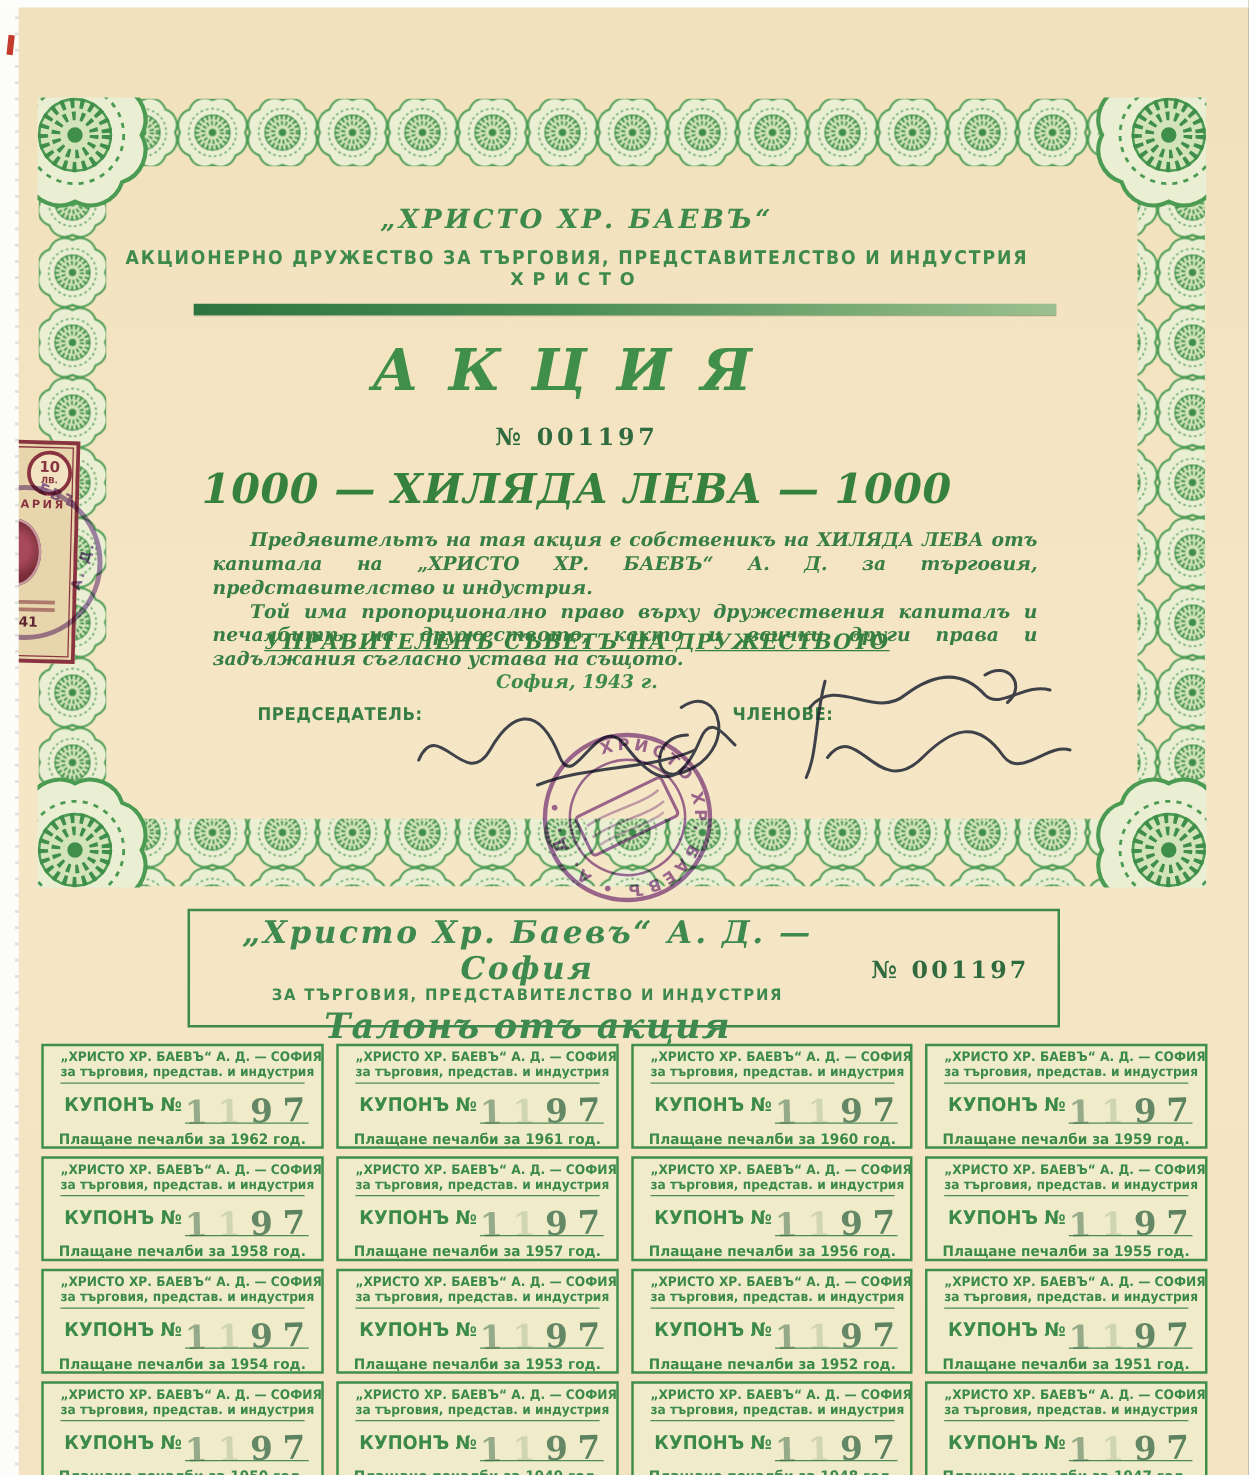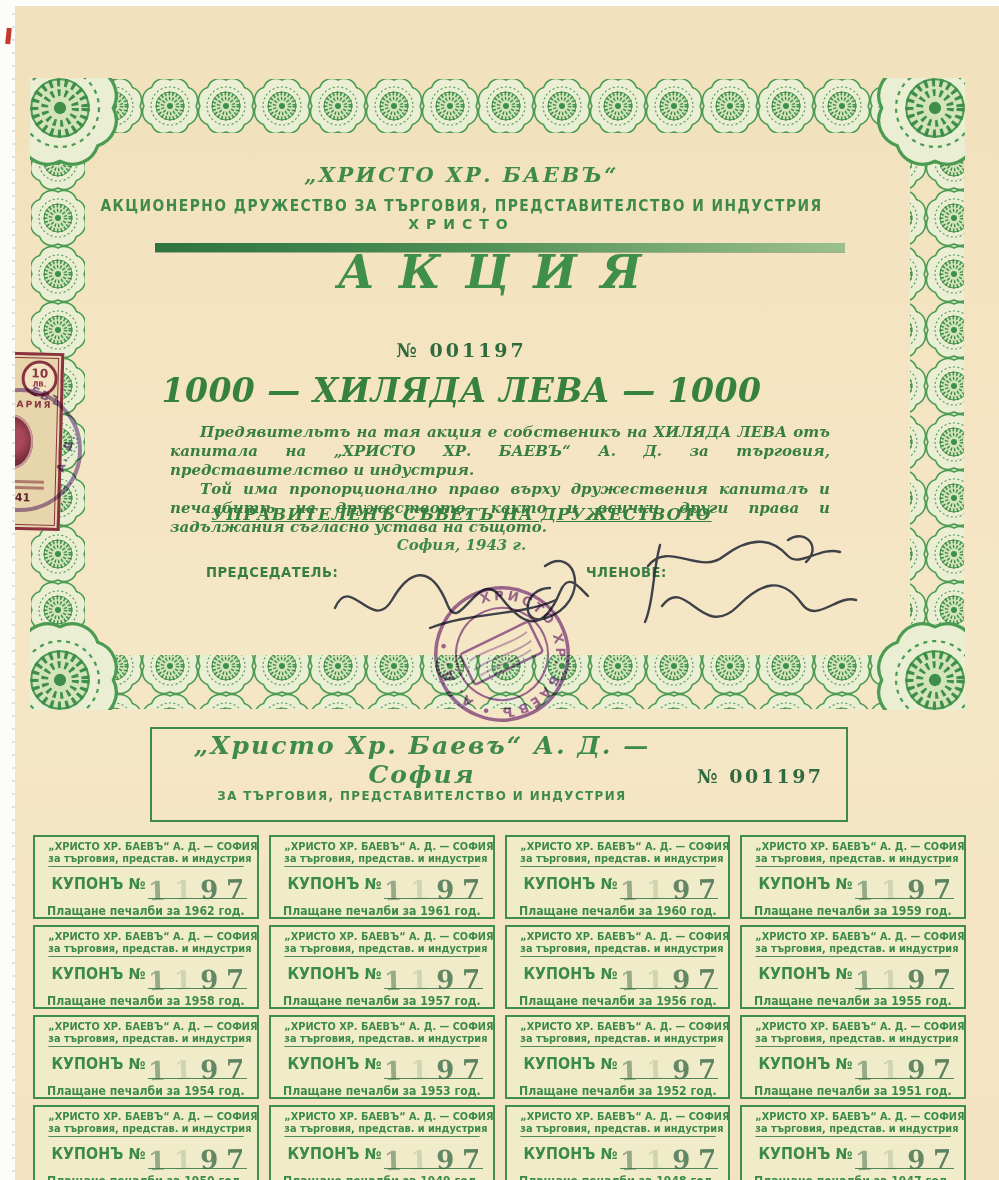--- a/index.html
+++ b/index.html
@@ -18,21 +18,21 @@
 
   
   .ctr{position:absolute;left:0;width:923px;text-align:center;color:#3e8a4a;}
   .co-name{top:162px;font:bold italic 21px "DejaVu Serif",serif;letter-spacing:2.5px;}
   .co-sub{top:197px;font:bold 15px "DejaVu Sans",sans-serif;letter-spacing:1.6px;}
   .co-sub .cond{display:inline-block;transform:scaleX(.92);}
   .co-city{top:216px;font:bold 14px "DejaVu Sans",sans-serif;letter-spacing:7px;}
   .bar{position:absolute;left:155px;top:243px;width:690px;height:9px;
     background:linear-gradient(90deg,#2d7440,#4c8f55 45%,#7fae79 80%,#9cc08f);
     box-shadow:0 1px 0 rgba(40,90,50,.4);}
-  .doc-title{top:245px;font:bold italic 46px "DejaVu Serif",serif;letter-spacing:24px;color:#3f8f4a;padding-left:40px;}
+  .doc-title{top:269px;font:bold italic 46px "DejaVu Serif",serif;letter-spacing:24px;color:#3f8f4a;}
   .serial-line{top:339px;font:bold 19px "DejaVu Serif",serif;color:#2f6b3f;letter-spacing:3px;}
   .denom{top:371px;font:bold italic 33px "DejaVu Serif",serif;color:#37813f;letter-spacing:.5px;}
   .body-text{position:absolute;left:170px;top:423px;width:660px;color:#377e44;}
   .body-text p{margin:0;font:bold italic 15px "DejaVu Serif",serif;line-height:19px;
     text-align:justify;text-indent:30px;}
   .dateline{top:536px;font:bold italic 15px "DejaVu Serif",serif;}
   .board{top:504px;font:bold italic 17px "DejaVu Serif",serif;letter-spacing:1px;color:#37813f;text-decoration:underline;}
   .chair-label{position:absolute;left:206px;top:564px;font:bold 14px "DejaVu Sans",sans-serif;
     letter-spacing:.5px;color:#377e44;transform:scaleX(.94);transform-origin:left;}
   .members-label{position:absolute;left:586px;top:564px;font:bold 14px "DejaVu Sans",sans-serif;
@@ -188,20 +188,21 @@
   <div class="cancel-mark">
     <div class="cm-circle"></div>
     <span class="cm-t1">ЕВЪ</span>
     <span class="cm-t2">А. Д.</span>
   </div>
 
   <div class="talon">
     <div class="t-main">
       <div class="t-title">„Христо Хр. Баевъ“ А. Д. — София</div>
       <div class="t-sub">ЗА ТЪРГОВИЯ, ПРЕДСТАВИТЕЛСТВО И ИНДУСТРИЯ</div>
+      <div class="t-heading">Талонъ отъ акция</div>
     </div>
     <div class="t-serial">№ 001197</div>
   </div>
 
   <div class="coupons">
       <div class="coupon">
       <div class="c-line1">„ХРИСТО ХР. БАЕВЪ“ А. Д. — СОФИЯ</div>
       <div class="c-line2">за търговия, представ. и индустрия</div>
       <div class="c-numline">
         <span class="c-label">КУПОНЪ №</span>

